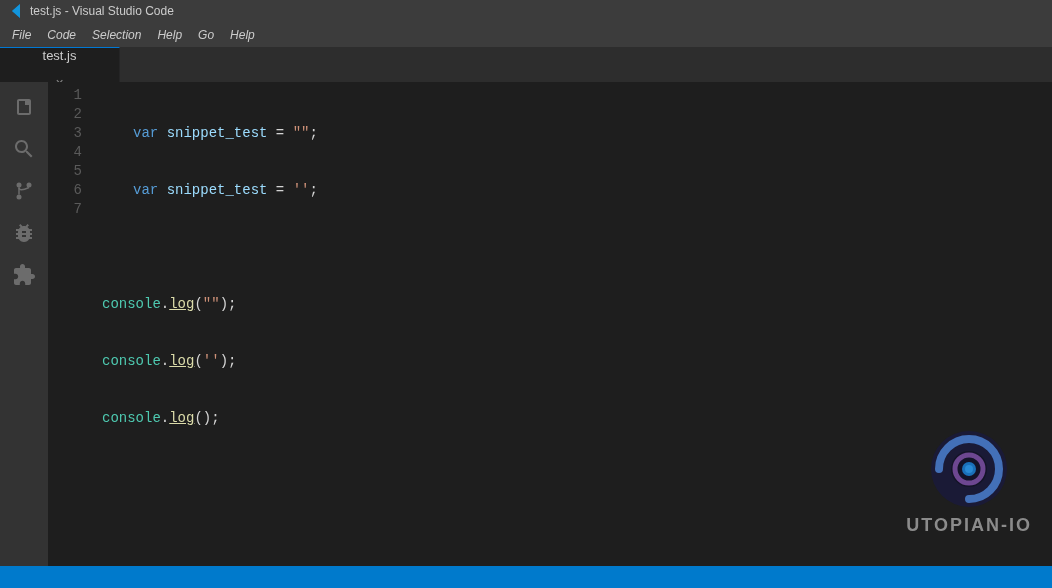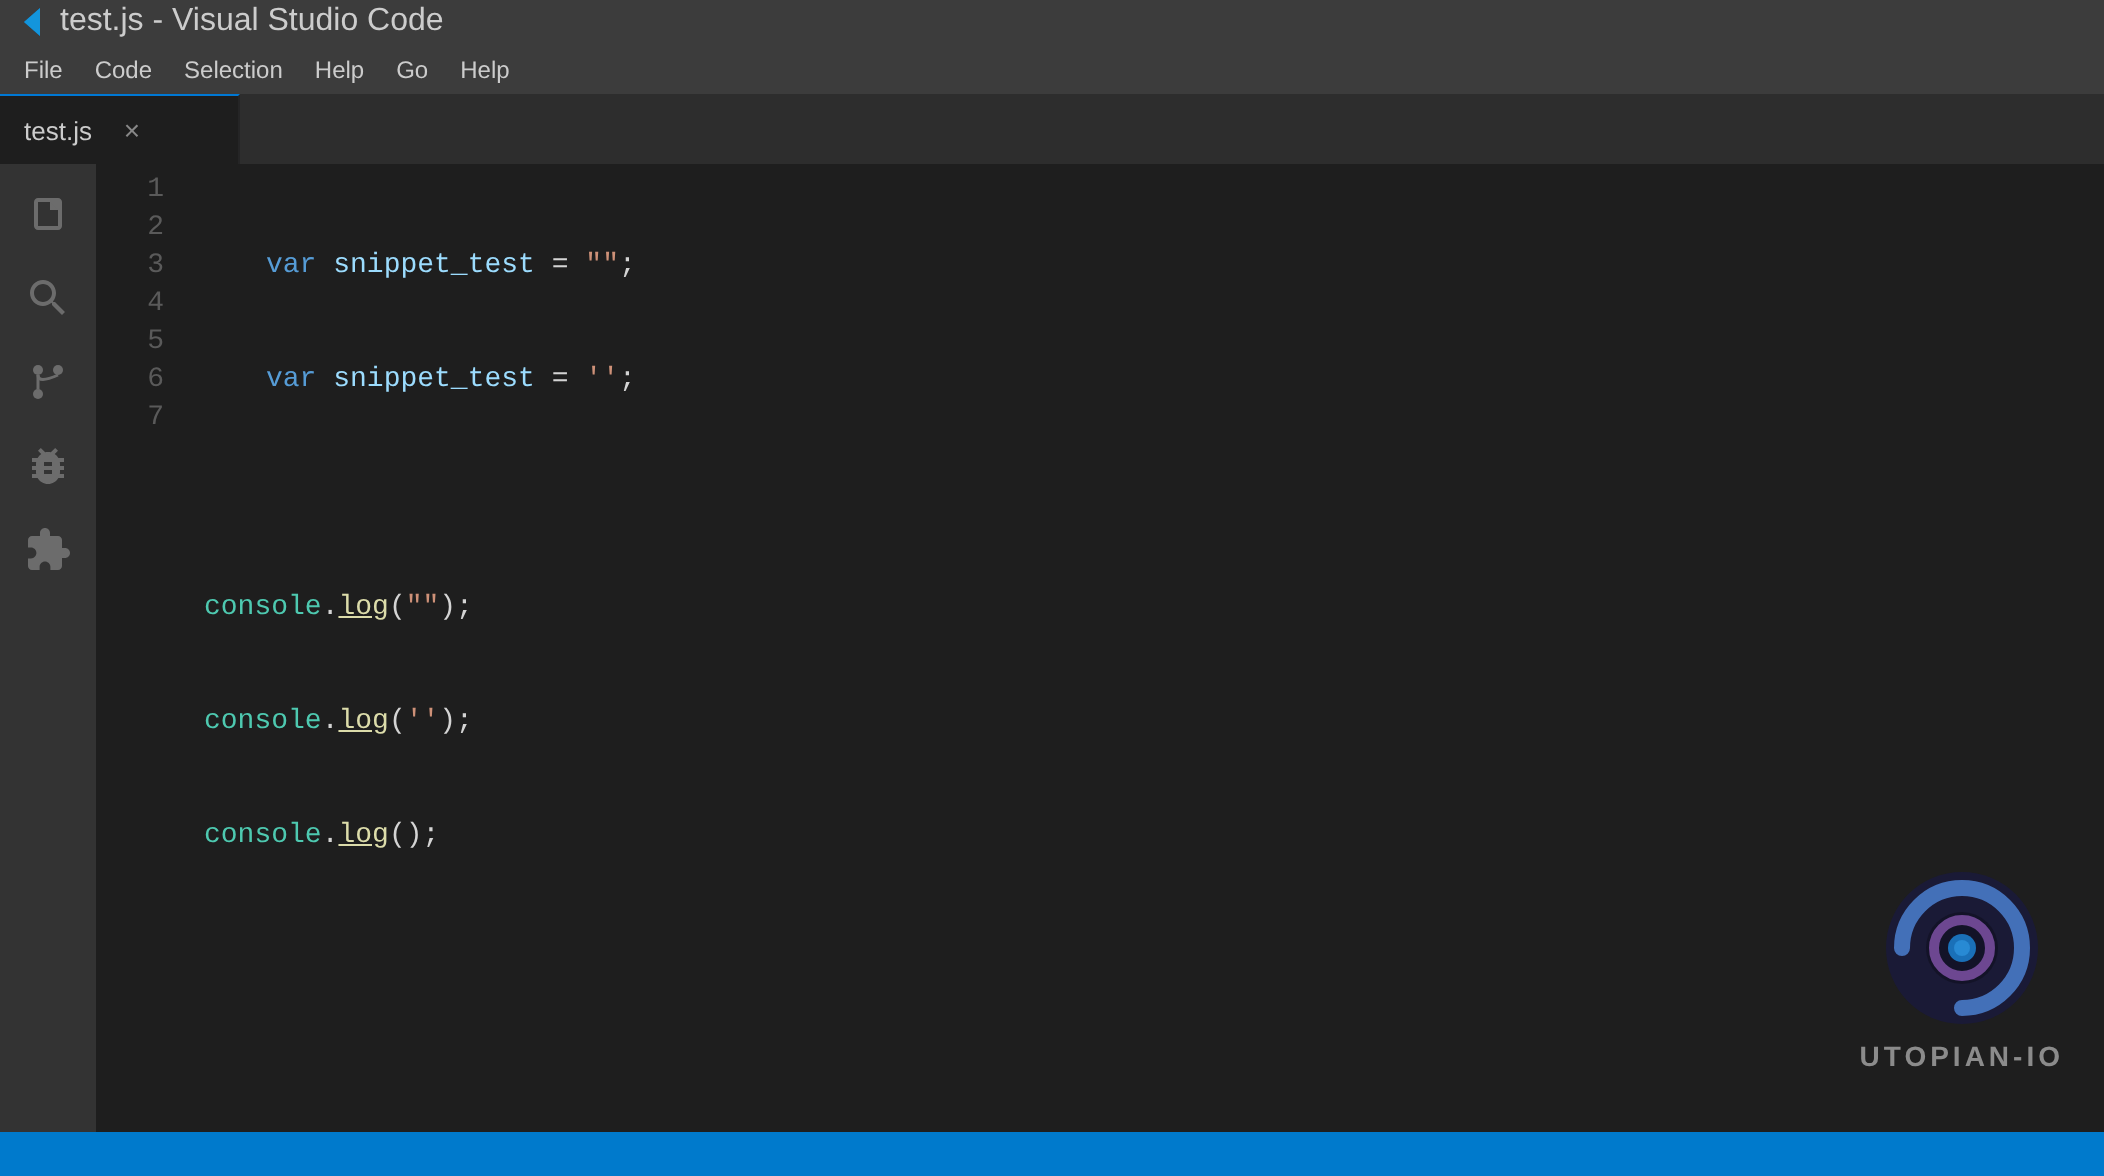--- a/index.html
+++ b/index.html
@@ -14,21 +14,21 @@
       flex-direction: column;
     }
 
     
     .title-bar {
       background: #3c3c3c;
       height: 22px;
       display: flex;
       align-items: center;
       padding: 0 8px;
-      font-size: 16px;
+      font-size: 12px;
       color: #cccccc;
       font-family: -apple-system, BlinkMacSystemFont, 'Segoe UI', sans-serif;
       flex-shrink: 0;
     }
     .title-bar-icon {
       width: 16px;
       height: 16px;
       margin-right: 6px;
       display: flex;
       align-items: center;
@@ -45,20 +45,21 @@
       font-size: 12px;
       font-family: -apple-system, BlinkMacSystemFont, 'Segoe UI', sans-serif;
       flex-shrink: 0;
       padding: 0 4px;
     }
     .menu-item {
       padding: 3px 8px;
       color: #cccccc;
       cursor: pointer;
       border-radius: 3px;
+      font-style: italic;
     }
 
     
     .tab-bar {
       background: #2d2d2d;
       height: 35px;
       display: flex;
       align-items: stretch;
       flex-shrink: 0;
     }
@@ -68,20 +69,21 @@
       padding: 0 12px;
       font-size: 13px;
       font-family: -apple-system, BlinkMacSystemFont, 'Segoe UI', sans-serif;
       background: #1e1e1e;
       color: #cccccc;
       border-top: 1px solid #0078d4;
       border-right: 1px solid #252526;
       min-width: 120px;
       gap: 12px;
       cursor: pointer;
+      flex-direction: column;
     }
     .tab-close {
       width: 16px;
       height: 16px;
       display: flex;
       align-items: center;
       justify-content: center;
       border-radius: 3px;
       font-size: 14px;
       color: #888;
@@ -180,21 +182,21 @@
       align-items: center;
       gap: 6px;
       opacity: 0.85;
     }
     .watermark-logo {
       width: 80px;
       height: 80px;
     }
     .watermark-text {
       color: #9e9e9e;
-      font-size: 14px;
+      font-size: 18px;
       font-family: -apple-system, BlinkMacSystemFont, 'Segoe UI', sans-serif;
       letter-spacing: 2px;
       font-weight: 600;
     }
 
     
     .status-bar {
       height: 22px;
       background: #007acc;
       display: flex;

